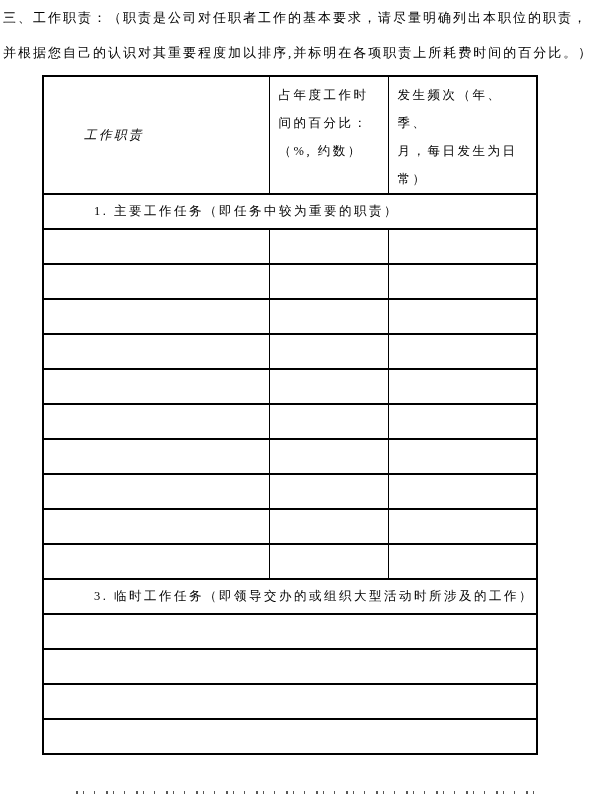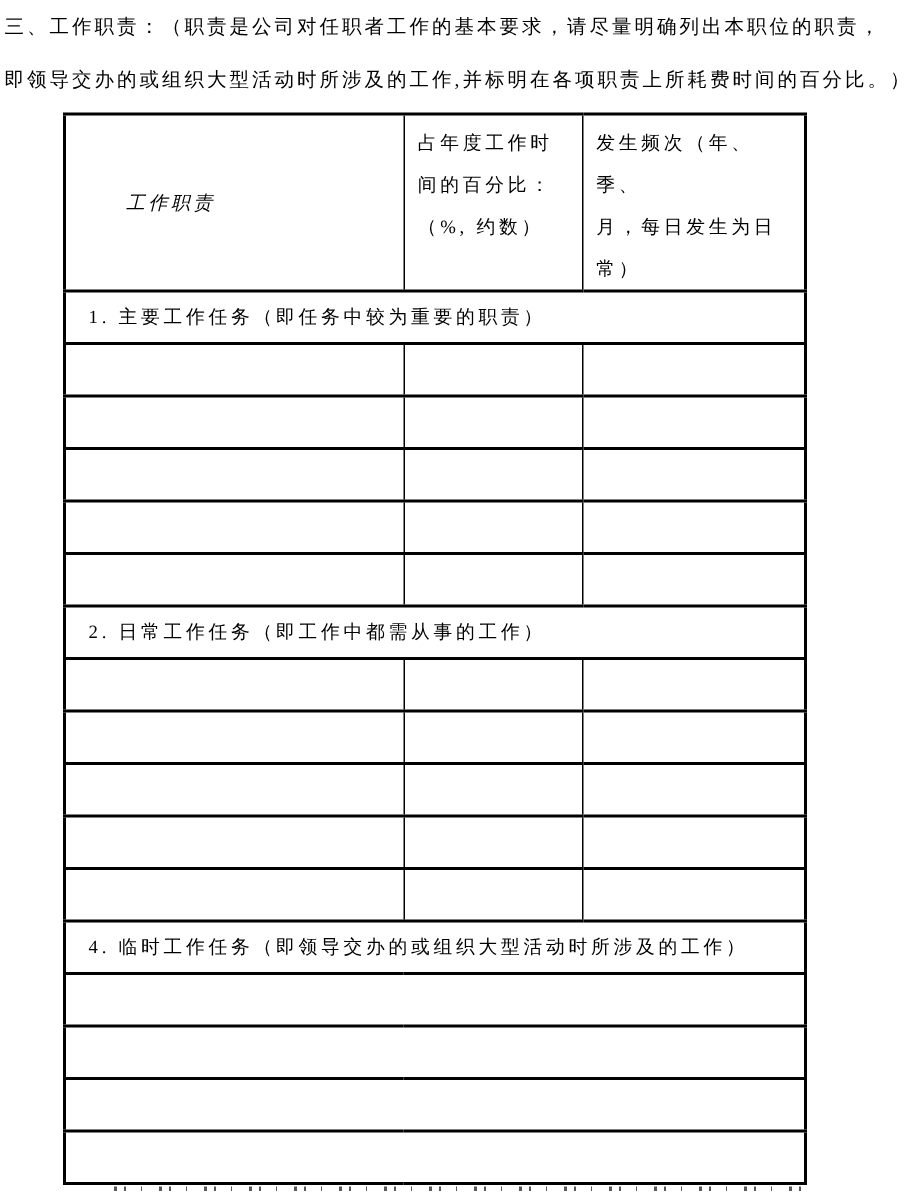--- a/index.html
+++ b/index.html
@@ -65,21 +65,21 @@
   }
   td.h2, td.h3 {
     vertical-align: top;
     padding: 4px 6px 0 9px;
     line-height: 28px;
     white-space: pre-line;
   }
 
   td.section-title {
     height: 33px;
-    padding-left: 15px;
+    padding-left: 50px;
   }
 
   .data-row td { height: 33px; }
 
   
   .clipped-text {
     position: absolute;
     left: 76px;
     top: 791px;
     width: 462px;
@@ -91,21 +91,21 @@
       #3a3a3a 18px 19px, transparent 19px 30px
     );
     opacity: 0.85;
   }
 </style>
 </head>
 <body>
 
 <div class="intro">
   <div class="intro-line">三、工作职责：（职责是公司对任职者工作的基本要求，请尽量明确列出本职位的职责，</div>
-  <div class="intro-line">即领导交办的或组织大型活动时所涉及的工作,并标明在各项职责上所耗费时间的百分比。）</div>
+  <div class="intro-line">并根据您自己的认识对其重要程度加以排序,并标明在各项职责上所耗费时间的百分比。）</div>
 </div>
 
 <table class="duty-table">
   <colgroup>
     <col class="c1">
     <col class="c2">
     <col class="c3">
   </colgroup>
 
   <tbody>
@@ -141,23 +141,20 @@
     <td></td>
     <td></td>
     <td></td>
   </tr>
   <tr class="data-row">
     <td></td>
     <td></td>
     <td></td>
   </tr>
 
-  <tr>
-    <td class="section-title" colspan="3">2. 日常工作任务（即工作中都需从事的工作）</td>
-  </tr>
   <tr class="data-row">
     <td></td>
     <td></td>
     <td></td>
   </tr>
   <tr class="data-row">
     <td></td>
     <td></td>
     <td></td>
   </tr>
@@ -171,21 +168,21 @@
     <td></td>
     <td></td>
   </tr>
   <tr class="data-row">
     <td></td>
     <td></td>
     <td></td>
   </tr>
 
   <tr>
-    <td class="section-title" colspan="3">4. 临时工作任务（即领导交办的或组织大型活动时所涉及的工作）</td>
+    <td class="section-title" colspan="3">3. 临时工作任务（即领导交办的或组织大型活动时所涉及的工作）</td>
   </tr>
   <tr class="data-row">
     <td colspan="3"></td>
   </tr>
   <tr class="data-row">
     <td colspan="3"></td>
   </tr>
   <tr class="data-row">
     <td colspan="3"></td>
   </tr>

